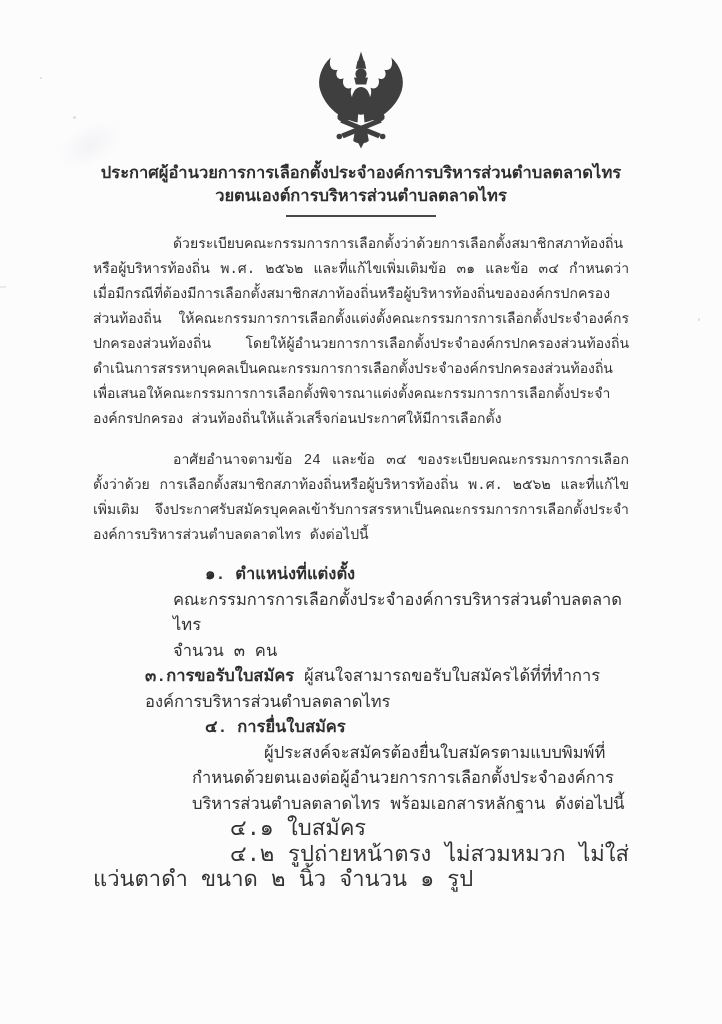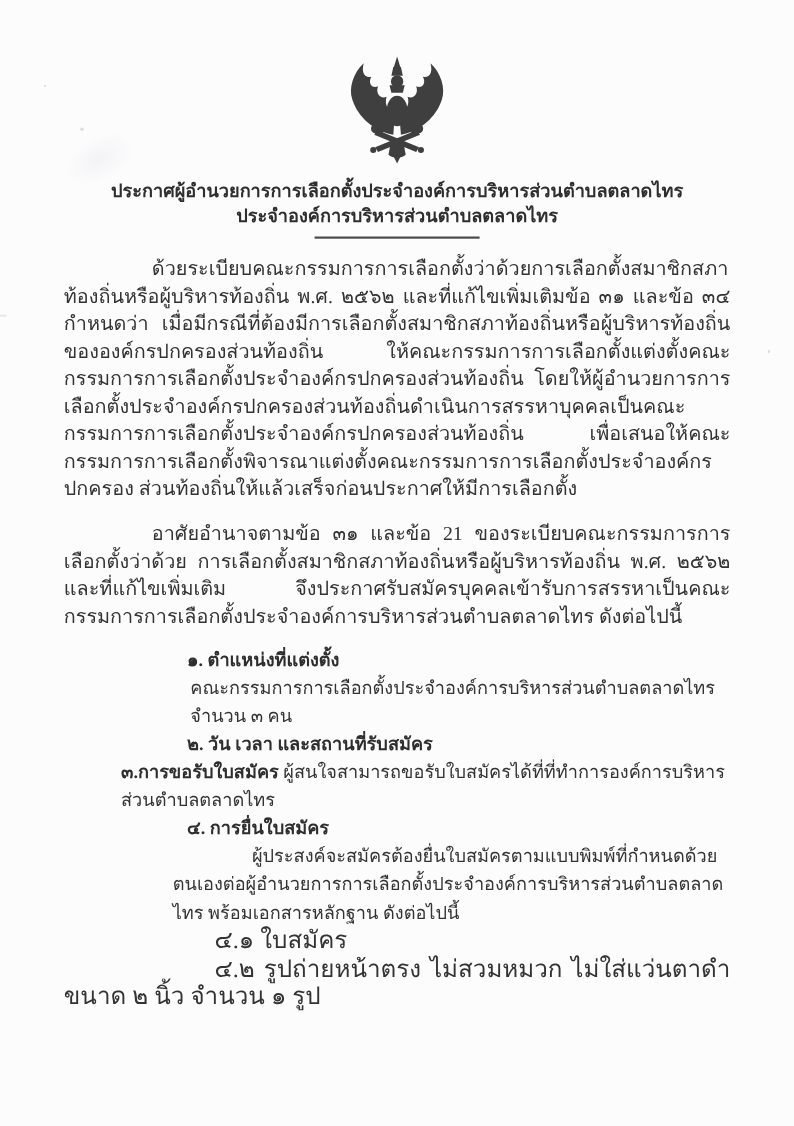--- a/index.html
+++ b/index.html
@@ -3,49 +3,49 @@
 <meta charset="utf-8">
 <style>
   * { margin:0; padding:0; box-sizing:border-box; }
   html,body { background:#e8e8e8; }
   .page {
     position:relative;
     width:722px; height:1024px;
     margin:0 auto;
     background:#fcfcfd;
     color:#333;
-    font-family:Liberation Serif, serif;
+    font-family:Liberation Mono, monospace;
     overflow:hidden;
-    padding:0 58px;
+    padding:0 93px;
   }
   
   .speck { position:absolute; background:rgba(80,80,90,0.18); border-radius:50%; }
   .sp1 { left:73px; top:116px; width:3px; height:3px; }
   .sp2 { left:40px; top:77px; width:2px; height:2px; }
   .sp3 { left:698px; top:318px; width:2px; height:3px; }
   .sp4 { left:520px; top:312px; width:2px; height:2px; }
   .smudge { position:absolute; left:55px; top:125px; width:70px; height:40px;
     background:radial-gradient(ellipse at center, rgba(120,125,140,0.07), rgba(120,125,140,0) 70%);
     transform:rotate(-30deg); }
   .crease { position:absolute; left:-2px; top:286px; width:8px; height:2px; background:rgba(100,100,110,0.12); }
 
   .emblem { width:104px; height:112px; margin:44px auto 6px; display:block; }
   .emblem svg { width:100%; height:100%; }
 
   .title { text-align:center; font-weight:bold; color:#2e2e2e;
     font-size:16.5px; line-height:23px; }
 
   .divider { width:150px; border-top:2px solid #4a4a4a; margin:7px auto 15px; height:0; }
 
-  .para { font-size:18px; line-height:25px; text-align:justify;
+  .para { font-size:14px; line-height:25px; text-align:justify;
     text-indent:80px; margin-bottom:16px; }
   .para.p2 { margin-bottom:14px; }
 
   .sec-label { font-weight:bold; color:#2e2e2e; font-size:16.5px; line-height:25.5px; margin-left:112px; }
-  .sec-line  { font-size:16.5px; line-height:25.5px; margin-left:115px; }
+  .sec-line  { font-size:16.5px; line-height:25.5px; margin-left:80px; }
   .sec-line.deep { margin-left:166px; }
   .sec-inline { font-size:16.5px; line-height:25.5px; margin-left:52px; }
   .sec-inline .b { font-weight:bold; color:#2e2e2e; }
   .s4para { font-size:16.5px; line-height:25.5px; text-align:justify;
     margin-left:99px; text-indent:72px; }
   .hang { font-size:22px; line-height:25.5px; text-align:justify; text-indent:137px; }
 </style>
 </head>
 <body>
 
@@ -75,33 +75,32 @@
         <path d="M54 90 h12 l3 17 c-4 4 -14 4 -18 0 Z"></path>
         <circle cx="35" cy="102" r="3.2"></circle>
         <circle cx="85" cy="102" r="3.2"></circle>
         <path d="M56 108 h8 l-4 8 Z"></path>
       </g>
     </svg>
   </div>
 
   <div class="title">
     <div>ประกาศผู้อำนวยการการเลือกตั้งประจำองค์การบริหารส่วนตำบลตลาดไทร</div>
-    <div>ประจำองค์การบริหารส่วนตำบลตลาดไทร</div>
+    <div>วยตนเองต์การบริหารส่วนตำบลตลาดไทร</div>
   </div>
 
   <div class="divider"></div>
 
   <p class="para">ด้วยระเบียบคณะกรรมการการเลือกตั้งว่าด้วยการเลือกตั้งสมาชิกสภาท้องถิ่นหรือผู้บริหารท้องถิ่น พ.ศ. ๒๕๖๒ และที่แก้ไขเพิ่มเติมข้อ ๓๑ และข้อ ๓๔ กำหนดว่า เมื่อมีกรณีที่ต้องมีการเลือกตั้งสมาชิกสภาท้องถิ่นหรือผู้บริหารท้องถิ่นขององค์กรปกครองส่วนท้องถิ่น ให้คณะกรรมการการเลือกตั้งแต่งตั้งคณะกรรมการการเลือกตั้งประจำองค์กรปกครองส่วนท้องถิ่น โดยให้ผู้อำนวยการการเลือกตั้งประจำองค์กรปกครองส่วนท้องถิ่นดำเนินการสรรหาบุคคลเป็นคณะกรรมการการเลือกตั้งประจำองค์กรปกครองส่วนท้องถิ่น เพื่อเสนอให้คณะกรรมการการเลือกตั้งพิจารณาแต่งตั้งคณะกรรมการการเลือกตั้งประจำองค์กรปกครอง ส่วนท้องถิ่นให้แล้วเสร็จก่อนประกาศให้มีการเลือกตั้ง</p>
-  <p class="para p2">อาศัยอำนาจตามข้อ ๓๑ และข้อ 21 ของระเบียบคณะกรรมการการเลือกตั้งว่าด้วย การเลือกตั้งสมาชิกสภาท้องถิ่นหรือผู้บริหารท้องถิ่น พ.ศ. ๒๕๖๒ และที่แก้ไขเพิ่มเติม จึงประกาศรับสมัครบุคคลเข้ารับการสรรหาเป็นคณะกรรมการการเลือกตั้งประจำองค์การบริหารส่วนตำบลตลาดไทร ดังต่อไปนี้</p>
+  <p class="para p2">อาศัยอำนาจตามข้อ 24 และข้อ ๓๔ ของระเบียบคณะกรรมการการเลือกตั้งว่าด้วย การเลือกตั้งสมาชิกสภาท้องถิ่นหรือผู้บริหารท้องถิ่น พ.ศ. ๒๕๖๒ และที่แก้ไขเพิ่มเติม จึงประกาศรับสมัครบุคคลเข้ารับการสรรหาเป็นคณะกรรมการการเลือกตั้งประจำองค์การบริหารส่วนตำบลตลาดไทร ดังต่อไปนี้</p>
 
   <div class="sec-label">๑. ตำแหน่งที่แต่งตั้ง</div>
   <div class="sec-line">คณะกรรมการการเลือกตั้งประจำองค์การบริหารส่วนตำบลตลาดไทร</div>
   <div class="sec-line">จำนวน ๓ คน</div>
 
-  <div class="sec-label">๒. วัน เวลา และสถานที่รับสมัคร</div>
 
   <div class="sec-inline">
     <span class="b">๓.การขอรับใบสมัคร</span><span> ผู้สนใจสามารถขอรับใบสมัครได้ที่ที่ทำการองค์การบริหารส่วนตำบลตลาดไทร</span>
   </div>
 
   <div class="sec-label">๔. การยื่นใบสมัคร</div>
   <p class="s4para">ผู้ประสงค์จะสมัครต้องยื่นใบสมัครตามแบบพิมพ์ที่กำหนดด้วยตนเองต่อผู้อำนวยการการเลือกตั้งประจำองค์การบริหารส่วนตำบลตลาดไทร พร้อมเอกสารหลักฐาน ดังต่อไปนี้</p>
 
   <div class="hang">๔.๑ ใบสมัคร</div>
   <div class="hang">๔.๒ รูปถ่ายหน้าตรง ไม่สวมหมวก ไม่ใส่แว่นตาดำ ขนาด ๒ นิ้ว จำนวน ๑ รูป</div>

